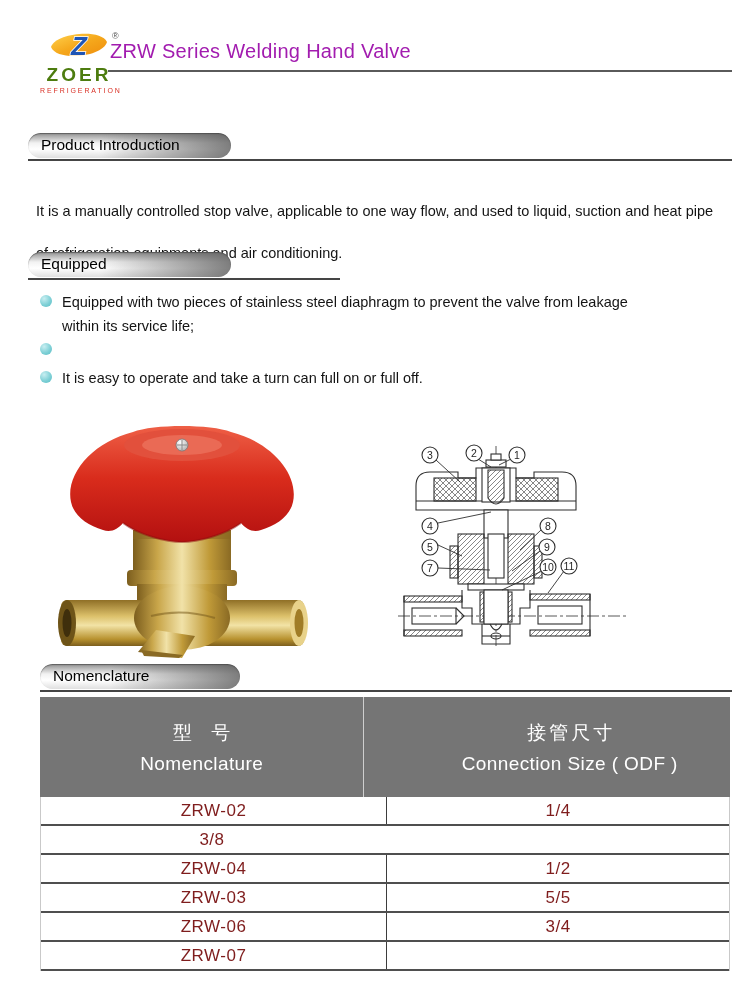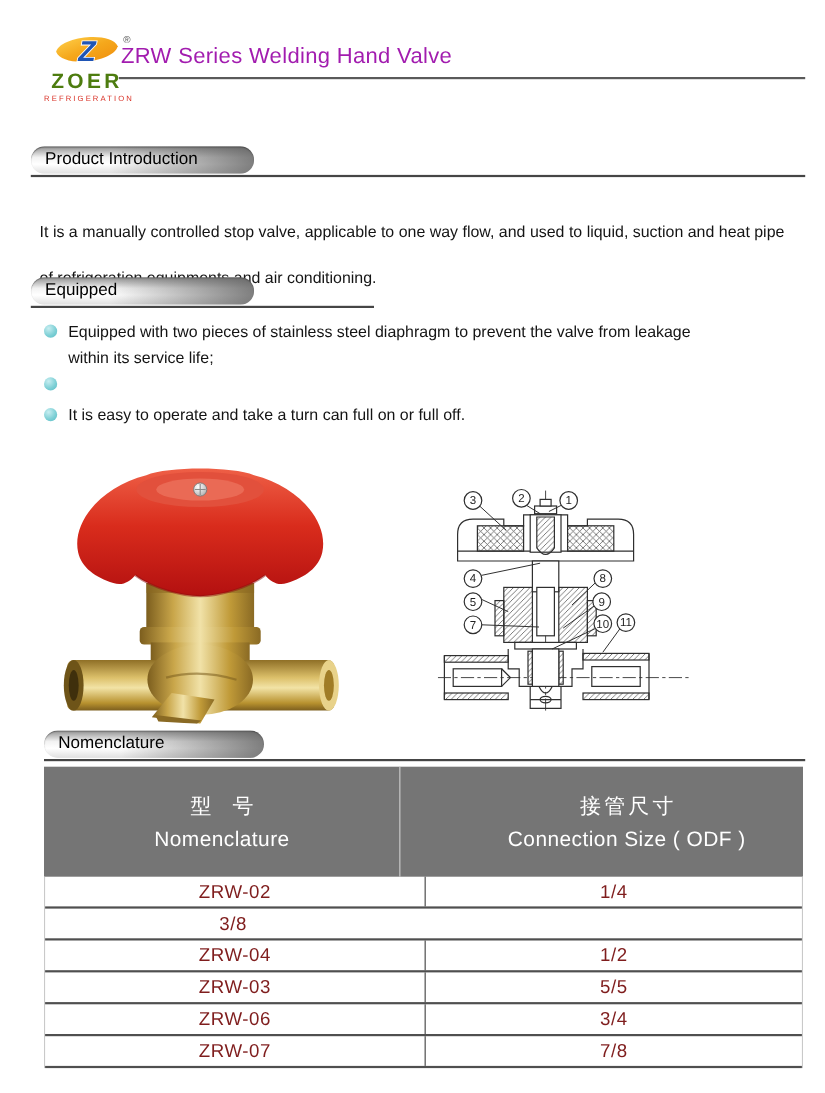--- a/index.html
+++ b/index.html
@@ -286,18 +286,17 @@
       <div class="trow">
         <div class="td td-left">ZRW-03</div>
         <div class="td td-right">5/5</div>
       </div>
       <div class="trow">
         <div class="td td-left">ZRW-06</div>
         <div class="td td-right">3/4</div>
       </div>
       <div class="trow">
         <div class="td td-left">ZRW-07</div>
-        <div class="td td-right">7/8</div>
       </div>
     </div>
   </div>
 
 </div>
 
 </body></html>

